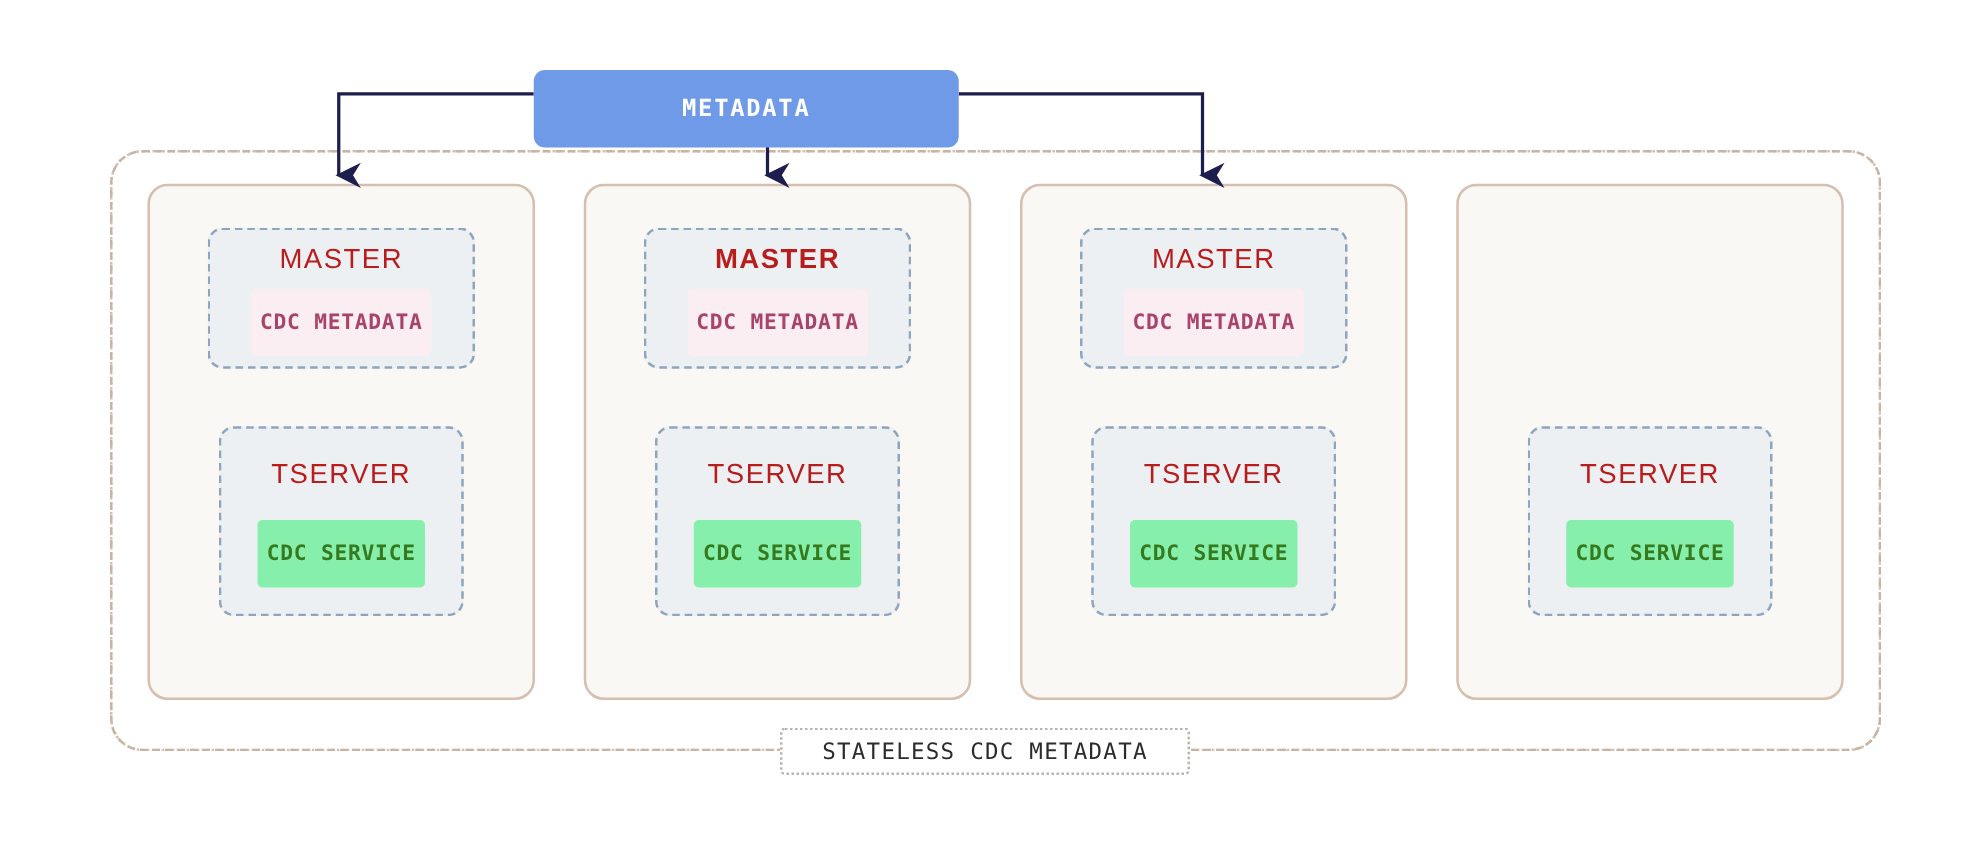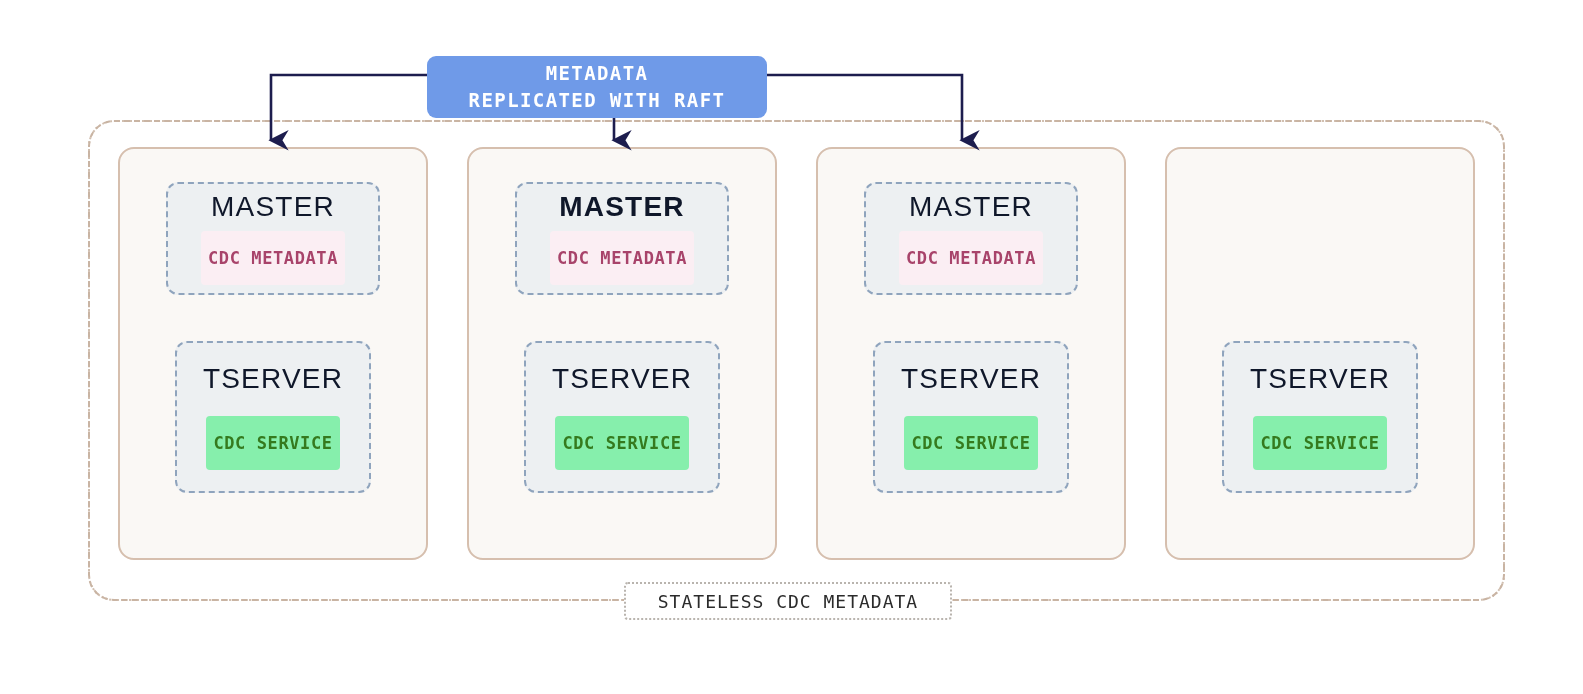--- a/index.html
+++ b/index.html
@@ -121,23 +121,23 @@
     height: 113px;
   }
   .inner-box.tserver-box {
     top: 192px;
     width: 196px;
     height: 152px;
   }
 
   .role-label {
     font-family: "Liberation Sans", sans-serif;
-    font-size: 28px;
+    font-size: 22px;
     letter-spacing: 1.2px;
-    color: #0f172a;
+    color: #b91c1c;
     line-height: 30px;
   }
   .role-label.is-leader {
     font-weight: bold;
   }
 
   .badge {
     font-family: "DejaVu Sans Mono", monospace;
     font-size: 17px;
     font-weight: bold;
@@ -198,21 +198,20 @@
 
     <path d="M427,75 L271,75 L271,140" fill="none" stroke="#1d1d4e" stroke-width="2.6" marker-end="url(#arrowhead)"></path>
 
     <path d="M614,106 L614,140" fill="none" stroke="#1d1d4e" stroke-width="2.6" marker-end="url(#arrowhead)"></path>
 
     <path d="M767,75 L962,75 L962,140" fill="none" stroke="#1d1d4e" stroke-width="2.6" marker-end="url(#arrowhead)"></path>
   </svg>
 
   <div id="metadata-box">
     <div class="mline">METADATA</div>
-    <div class="mline">REPLICATED WITH RAFT</div>
   </div>
 
   <div id="nodes">
 
     <div class="node-card">
       <div class="inner-box master-box">
         <div class="role-label">MASTER</div>
         <div class="badge metadata-badge">CDC METADATA</div>
       </div>
       <div class="inner-box tserver-box">

